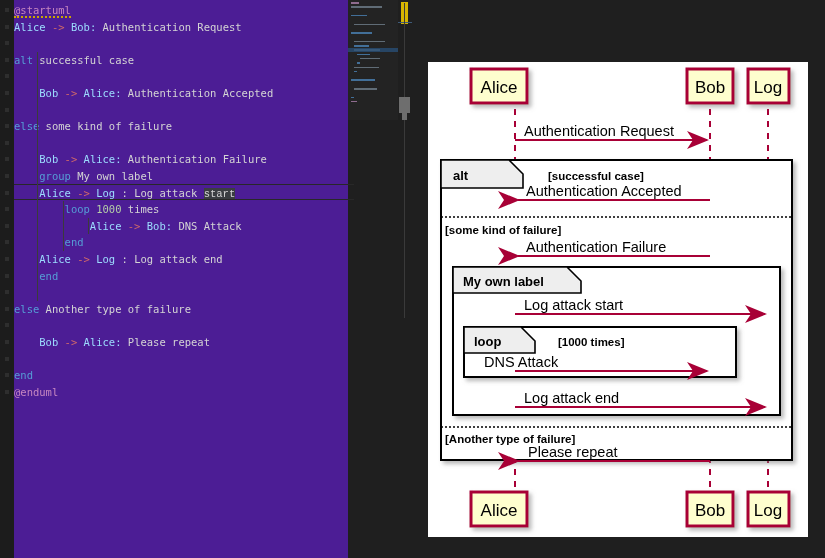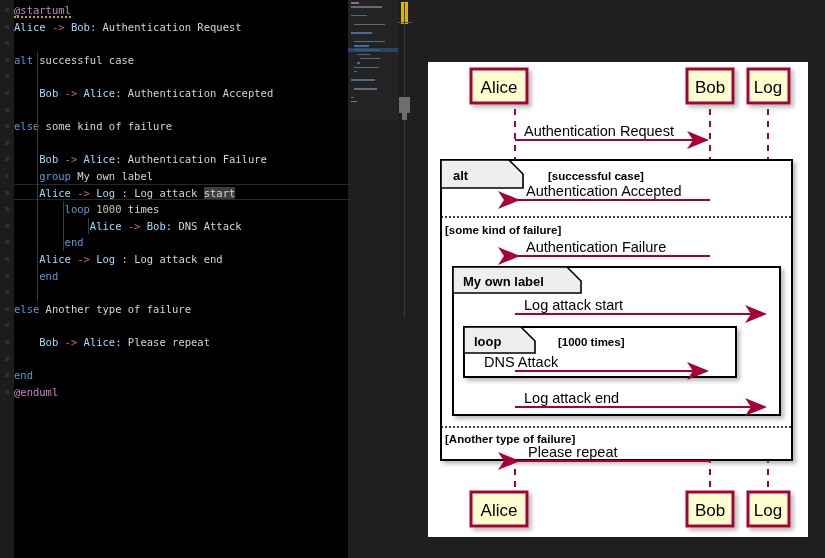--- a/index.html
+++ b/index.html
@@ -1,34 +1,34 @@
 <!DOCTYPE html>
 <html><head>
 <meta charset="utf-8">
 <style>
   html,body{margin:0;padding:0;background:#1e1e1e;}
   body{width:825px;height:558px;overflow:hidden;font-family:"Liberation Sans",sans-serif;}
   .app{position:relative;width:825px;height:558px;background:#1f1f1f;}
 
   
-  .editor{position:absolute;left:0;top:0;width:412px;height:558px;background:#000000;overflow:hidden;}
+  .editor{position:absolute;left:0;top:0;width:412px;height:558px;background:#4c1d95;overflow:hidden;}
   .gutter{position:absolute;left:0;top:0;width:14px;height:558px;background:#1c1c1c;}
   .gutter .lnmark{position:absolute;left:5px;width:4px;height:4px;background:#2e2e2e;}
   .code{position:absolute;left:14px;top:0;width:340px;height:558px;
         font-family:"DejaVu Sans Mono","Liberation Mono",monospace;font-size:10.5px;line-height:16.6px;
         color:#d4d4d4;white-space:pre;}
   .ln{position:absolute;left:0;height:16.6px;white-space:pre;}
   .kw{color:#569cd6;}
   .ent{color:#9cdcfe;}
   .arw{color:#d16969;}
   .num{color:#b5cea8;}
   .meta{color:#c586c0;}
   .txt{color:#d4d4d4;}
   .squig{border-bottom:2px dotted #cca700;padding-bottom:0px;}
-  .wordhl{background:#3a3d41;}
+  .wordhl{background:#3a3d41;font-family:Liberation Mono, monospace;}
   .curline{position:absolute;left:14px;width:340px;height:16.6px;border-top:1px solid #282828;border-bottom:1px solid #282828;box-sizing:border-box;}
   .iguide{position:absolute;width:1px;background:#3b3b3b;}
 
   
   .minimap{position:absolute;left:348px;top:0;width:50px;height:558px;background:#1f1f1f;}
   .mmline{position:absolute;height:1.6px;}
   .mmsel{position:absolute;left:0;width:50px;height:4px;background:#264f78;opacity:.75;}
   .mmslider{position:absolute;left:0;top:0;width:50px;height:120px;background:rgba(255,255,255,0.02);}
 
   

